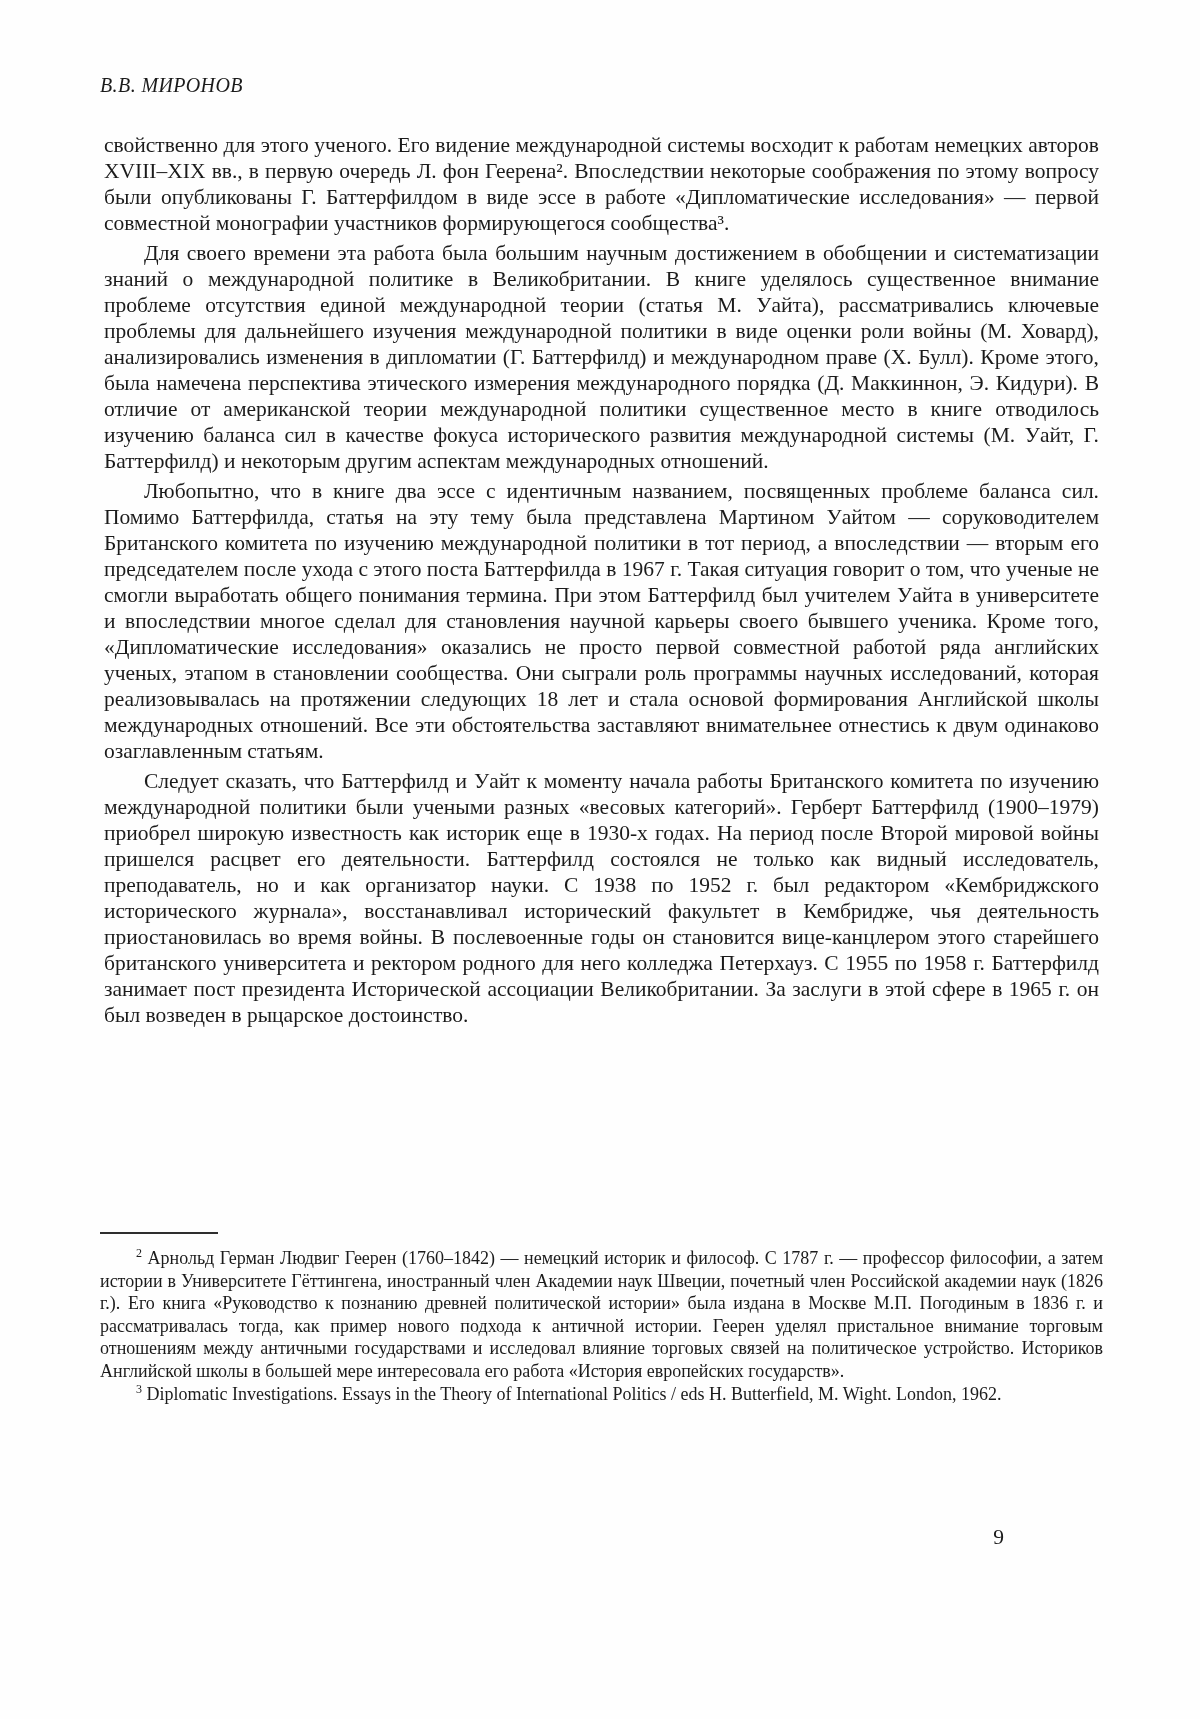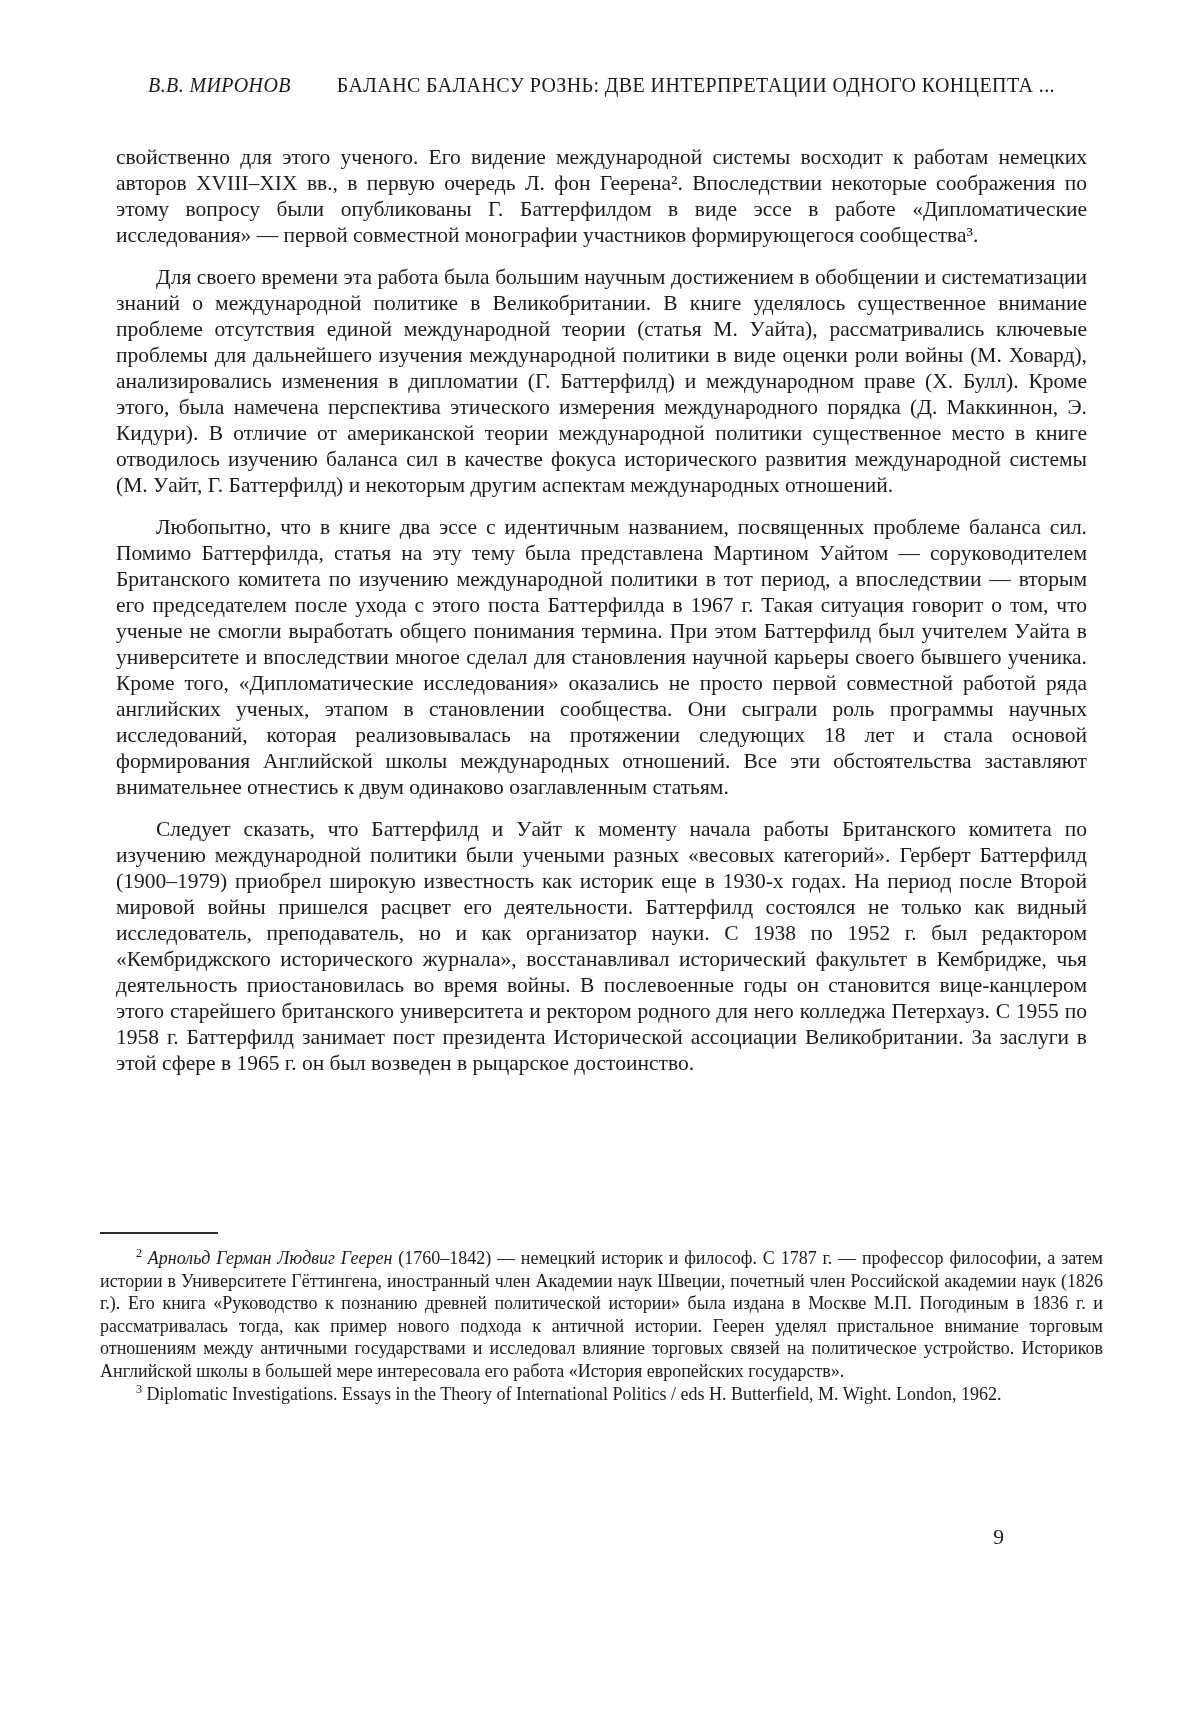--- a/index.html
+++ b/index.html
@@ -16,65 +16,63 @@
     }
     .running-head {
       display: flex;
       align-items: baseline;
       gap: 46px;
       font-size: 20px;
       letter-spacing: 0.4px;
       white-space: nowrap;
       margin-bottom: 28px;
       height: 26px;
-      justify-content: center;
     }
     .running-head .author { font-style: italic; }
     .body-text {
       height: 1104px;
       overflow: hidden;
       font-size: 21.5px;
       line-height: 26px;
       text-align: justify;
     }
-    .body-text p { margin: 16px; }
+    .body-text p { margin: 4px; }
     .body-text p.indent { text-indent: 40px; }
     .footnote-sep {
       width: 118px;
       border-top: 2px solid #2e2e2e;
       margin: 0 0 13px 0;
     }
     .footnotes {
       font-size: 18px;
       line-height: 22.6px;
       text-align: justify;
     }
     .footnotes p { margin: 0; text-indent: 36px; }
-    .fn-lead-italic { font-style: italic; }
+    .fn-lead-italic { }
     .fn-marker {
       font-size: 12px;
       line-height: 0;
       vertical-align: super;
     }
     .page-number {
       position: absolute;
       top: 1524px;
       right: 196px;
       font-size: 21.5px;
       line-height: 26px;
     }
   </style>
 </head>
 <body>
 
 <div class="page">
 
   <div class="running-head">
     <span class="author">В.В. МИРОНОВ</span>
-    <span class="title">БАЛАНС БАЛАНСУ РОЗНЬ: ДВЕ ИНТЕРПРЕТАЦИИ ОДНОГО КОНЦЕПТА ...</span>
   </div>
 
   <div class="body-text">
     <p class="para">свойственно для этого ученого. Его видение международной системы восходит к работам немецких авторов XVIII–XIX вв., в первую очередь Л. фон Геерена². Впоследствии некоторые соображения по этому вопросу были опубликованы Г. Баттерфилдом в виде эссе в работе «Дипломатические исследования» — первой совместной монографии участников формирующегося сообщества³.</p>
     <p class="para indent">Для своего времени эта работа была большим научным достижением в обобщении и систематизации знаний о международной политике в Великобритании. В книге уделялось существенное внимание проблеме отсутствия единой международной теории (статья М. Уайта), рассматривались ключевые проблемы для дальнейшего изучения международной политики в виде оценки роли войны (М. Ховард), анализировались изменения в дипломатии (Г. Баттерфилд) и международном праве (Х. Булл). Кроме этого, была намечена перспектива этического измерения международного порядка (Д. Маккиннон, Э. Кидури). В отличие от американской теории международной политики существенное место в книге отводилось изучению баланса сил в качестве фокуса исторического развития международной системы (М. Уайт, Г. Баттерфилд) и некоторым другим аспектам международных отношений.</p>
     <p class="para indent">Любопытно, что в книге два эссе с идентичным названием, посвященных проблеме баланса сил. Помимо Баттерфилда, статья на эту тему была представлена Мартином Уайтом — соруководителем Британского комитета по изучению международной политики в тот период, а впоследствии — вторым его председателем после ухода с этого поста Баттерфилда в 1967 г. Такая ситуация говорит о том, что ученые не смогли выработать общего понимания термина. При этом Баттерфилд был учителем Уайта в университете и впоследствии многое сделал для становления научной карьеры своего бывшего ученика. Кроме того, «Дипломатические исследования» оказались не просто первой совместной работой ряда английских ученых, этапом в становлении сообщества. Они сыграли роль программы научных исследований, которая реализовывалась на протяжении следующих 18 лет и стала основой формирования Английской школы международных отношений. Все эти обстоятельства заставляют внимательнее отнестись к двум одинаково озаглавленным статьям.</p>
     <p class="para indent">Следует сказать, что Баттерфилд и Уайт к моменту начала работы Британского комитета по изучению международной политики были учеными разных «весовых категорий». Герберт Баттерфилд (1900–1979) приобрел широкую известность как историк еще в 1930-х годах. На период после Второй мировой войны пришелся расцвет его деятельности. Баттерфилд состоялся не только как видный исследователь, преподаватель, но и как организатор науки. С 1938 по 1952 г. был редактором «Кембриджского исторического журнала», восстанавливал исторический факультет в Кембридже, чья деятельность приостановилась во время войны. В послевоенные годы он становится вице-канцлером этого старейшего британского университета и ректором родного для него колледжа Петерхауз. С 1955 по 1958 г. Баттерфилд занимает пост президента Исторической ассоциации Великобритании. За заслуги в этой сфере в 1965 г. он был возведен в рыцарское достоинство.</p>
   </div>
 
   <div class="footnote-sep"></div>

